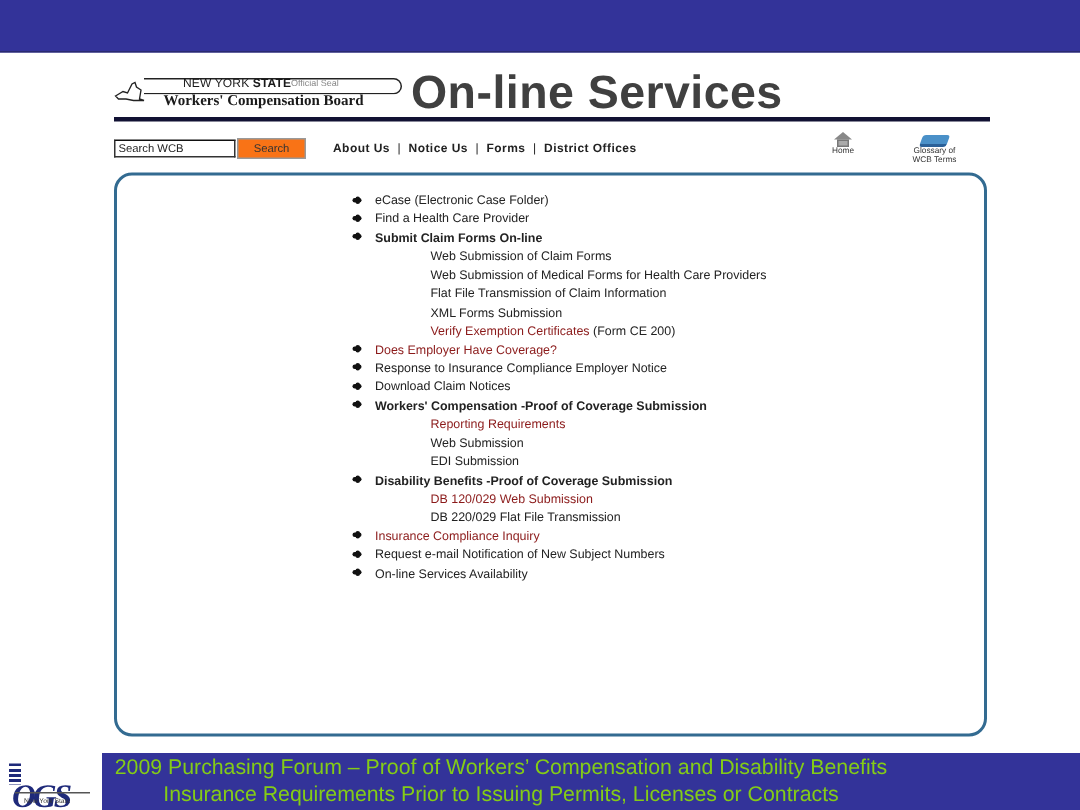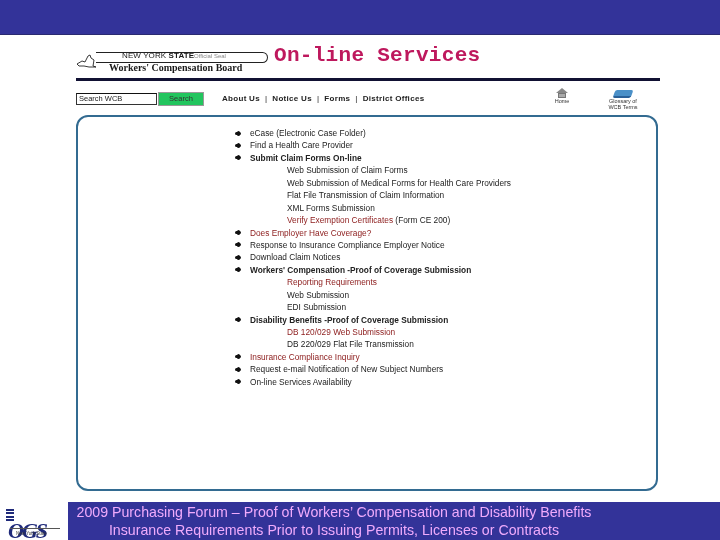--- a/index.html
+++ b/index.html
@@ -10,25 +10,25 @@
 
   
   .logo-block { position: absolute; left: 76px; top: 50px; width: 198px; height: 26px; }
   .state-map { position: absolute; left: 0; top: 2px; width: 22px; height: 18px; }
   .logo-pill { position: absolute; left: 20px; top: 2px; width: 172px; height: 11px; border: 1px solid #222; border-left: none; border-radius: 0 6px 6px 0; }
   .logo-line1 { position: absolute; left: 22px; top: 1px; font-size: 8px; font-weight: bold; color: #1a1a1a; font-family: "Liberation Sans", sans-serif; letter-spacing: 0.1px; white-space: nowrap; }
   .logo-line1 .nys-thin { font-weight: normal; margin-left: 24px; }
   .logo-seal { position: absolute; left: 118px; top: 3px; font-size: 6px; color: #888; white-space: nowrap; }
   .logo-line2 { position: absolute; left: 33px; top: 12px; font-size: 10px; font-weight: bold; color: #1a1a1a; font-family: "Liberation Serif", serif; white-space: nowrap; }
 
-  .page-title { position: absolute; left: 274px; top: 44px; font-family: Liberation Mono, monospace; font-weight: bold; font-size: 21px; color: #be185d; white-space: nowrap; letter-spacing: 0.3px; }
+  .page-title { position: absolute; left: 274px; top: 44px; font-family: Liberation Sans, sans-serif; font-weight: bold; font-size: 31px; color: #404040; white-space: nowrap; letter-spacing: 0.3px; }
   .header-rule { position: absolute; left: 76px; top: 78px; width: 584px; height: 3px; background: #111133; }
 
   .search-input { position: absolute; left: 76px; top: 93px; width: 81px; height: 12px; border: 1px solid #333; border-top-color: #111; font-size: 7.5px; padding: 0 2px; line-height: 10px; font-family: "Liberation Sans", sans-serif; color: #222; background: #fff; }
-  .search-button { position: absolute; left: 158px; top: 92px; width: 46px; height: 14px; background: #22c55e; border: 1px solid #999; font-size: 7.5px; color: #333; line-height: 12px; text-align: center; font-family: "Liberation Sans", sans-serif; }
+  .search-button { position: absolute; left: 158px; top: 92px; width: 46px; height: 14px; background: #f97316; border: 1px solid #999; font-size: 7.5px; color: #333; line-height: 12px; text-align: center; font-family: "Liberation Sans", sans-serif; }
 
   .top-nav { position: absolute; left: 222px; top: 94px; font-size: 8px; font-weight: bold; color: #222; white-space: nowrap; letter-spacing: 0.3px; }
   .top-nav span { display: inline-block; }
   .top-nav .sep { margin: 0 5px; font-weight: normal; }
 
   .util-icon { position: absolute; top: 88px; text-align: center; font-size: 5.5px; line-height: 5.5px; color: #333; }
   .util-home { left: 550px; width: 24px; }
   .util-font { left: 576px; width: 28px; margin-top: 48px; }
   .util-gloss { left: 607px; width: 32px; }
   .glyph { display: block; margin: 0 auto 1px auto; }
@@ -52,21 +52,21 @@
   .bullet::before { content: ""; position: absolute; left: 1.5px; top: -1px; width: 3px; height: 5px; background: #111; border-radius: 2px; }
 
   
   .ogs-logo { position: absolute; left: 6px; top: 504px; width: 58px; height: 34px; }
   .ogs-letters { position: absolute; left: 2px; top: 16px; font-family: "Liberation Serif", serif; font-weight: bold; font-style: italic; font-size: 22px; color: #1f2a7a; letter-spacing: -2px; line-height: 22px; }
   .ogs-stripes { position: absolute; left: 0; top: 5px; width: 8px; height: 14px; background: repeating-linear-gradient(#1f2a7a 0 2px, transparent 2px 3.5px); }
   .ogs-rule { position: absolute; left: 4px; top: 24px; width: 50px; height: 1px; background: #555; }
   .ogs-tag { position: absolute; left: 10px; top: 27px; font-size: 4.5px; color: #333; white-space: nowrap; }
 
   .footer-bar { position: absolute; left: 68px; top: 502px; width: 652px; height: 38px; background: #333399; }
-  .footer-text { position: absolute; left: 0; top: 1px; width: 532px; text-align: center; color: #f0abfc; font-size: 14.2px; line-height: 18px; font-family: "Liberation Sans", sans-serif; white-space: nowrap; }
+  .footer-text { position: absolute; left: 0; top: 1px; width: 532px; text-align: center; color: #84cc16; font-size: 14.2px; line-height: 18px; font-family: "Liberation Sans", sans-serif; white-space: nowrap; }
 </style>
 </head>
 <body>
 
 <div class="top-banner"></div>
 
 <div class="logo-block">
   <svg class="state-map" viewBox="0 0 22 18">
     <path d="M1 12 L6 9 L9 10 L12 4 L14 3 L15 6 L18 8 L17 14 L20 15 L13 15 L8 14 L3 14 Z" fill="none" stroke="#222" stroke-width="0.9"></path>
   </svg>

